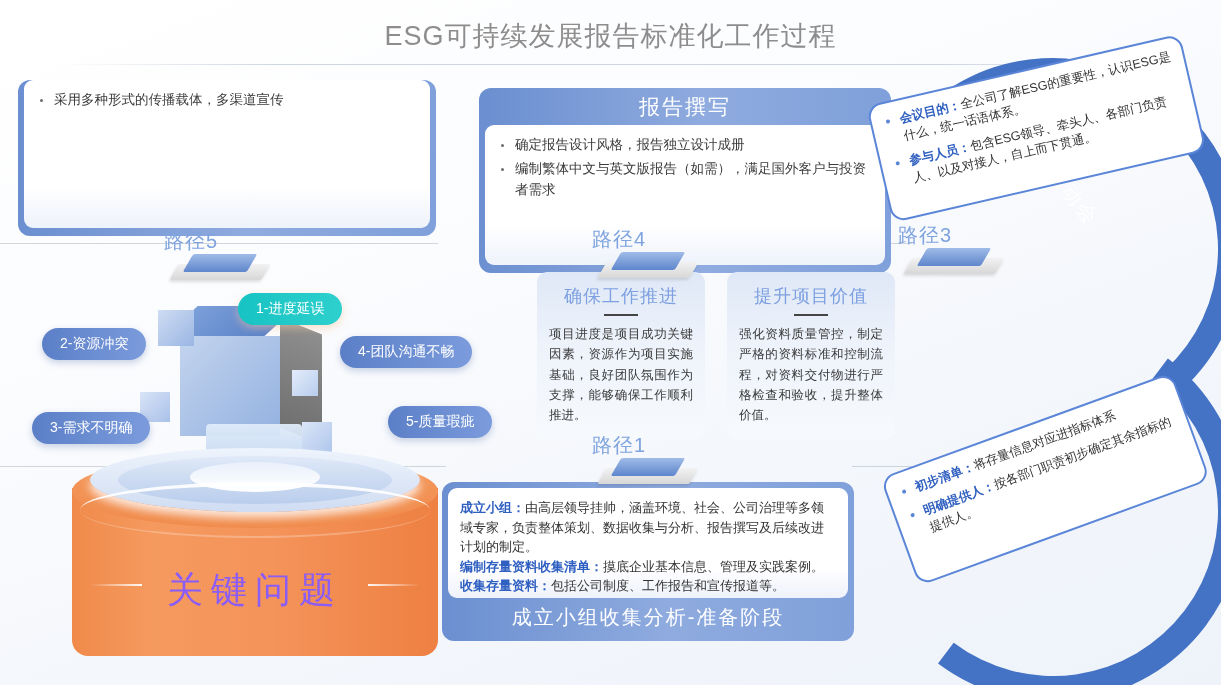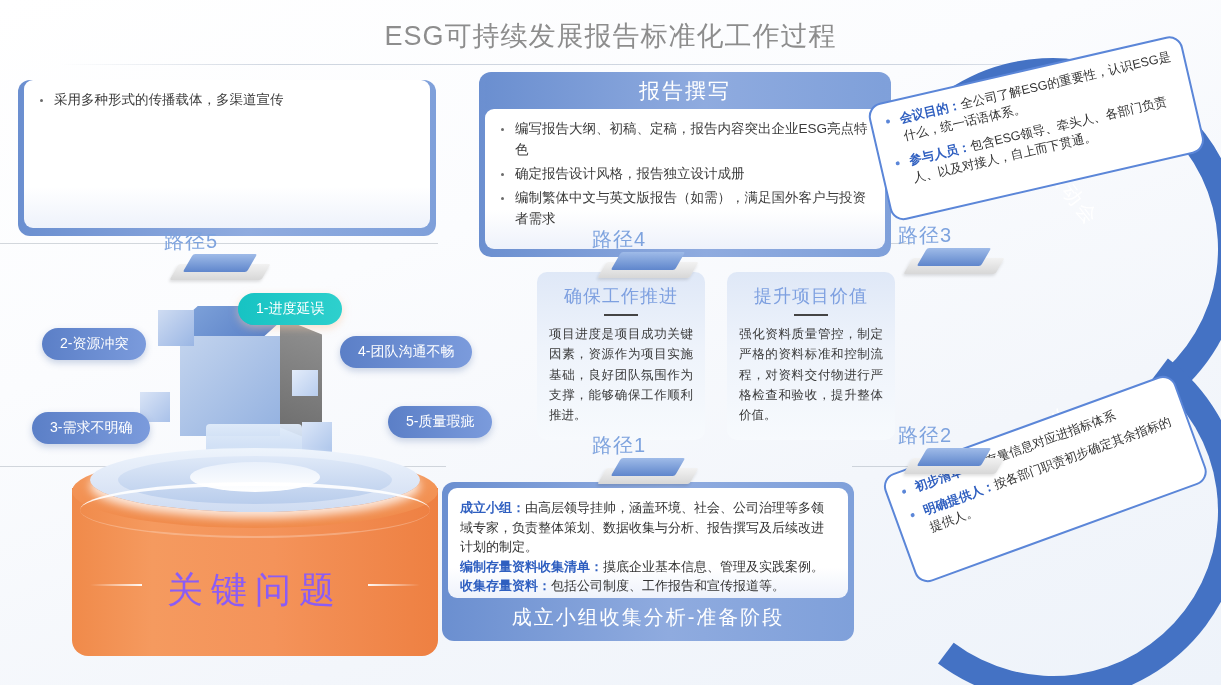--- a/index.html
+++ b/index.html
@@ -68,21 +68,21 @@
   }
   ul.bl li:before{
     content:"";position:absolute;left:4px;top:9px;width:3px;height:3px;
     background:#6b6b6b;border-radius:50%;
   }
 
   
   #panel-approve{left:18px;top:80px;width:418px;}
   #panel-approve .panel-body{height:148px;}
   
-  #panel-report{left:442px;top:72px;width:412px;padding-left:37px;}
+  #panel-report{left:442px;top:88px;width:412px;padding-left:37px;}
   #panel-report .panel-body{height:140px;}
   
   #panel-prep{left:442px;top:482px;width:412px;}
   #panel-prep .panel-body{height:110px;}
 
   .pb-line{font-size:13px;color:#333;line-height:1.5;}
   .pb-key{color:#2f5fc0;font-weight:bold;}
 
   
   .rot-panel{
@@ -258,21 +258,20 @@
         </ul>
       </div>
     </div>
   </div>
 
   <div class="panel" id="panel-report">
     <div class="panel-shell">
       <div class="panel-head">报告撰写</div>
       <div class="panel-body">
         <ul class="bl">
-          <li>编写报告大纲、初稿、定稿，报告内容突出企业ESG亮点特色</li>
           <li>确定报告设计风格，报告独立设计成册</li>
           <li>编制繁体中文与英文版报告（如需），满足国外客户与投资者需求</li>
         </ul>
       </div>
     </div>
   </div>
 
   <div class="panel" id="panel-prep">
     <div class="panel-shell" style="padding-top:6px;">
       <div class="panel-body">
@@ -331,25 +330,20 @@
   <div class="ped" id="ped4">
     <div class="lbl">路径4</div>
     <div class="slab"></div>
     <div class="block"></div>
   </div>
   <div class="ped" id="ped3">
     <div class="lbl">路径3</div>
     <div class="slab"></div>
     <div class="block"></div>
   </div>
-  <div class="ped" id="ped2">
-    <div class="lbl">路径2</div>
-    <div class="slab"></div>
-    <div class="block"></div>
-  </div>
   <div class="ped" id="ped1">
     <div class="lbl">路径1</div>
     <div class="slab"></div>
     <div class="block"></div>
   </div>
 
   <div class="cubes">
     <div class="cube cb-big-t"></div>
     <div class="cube cb-big-r"></div>
     <div class="cube cb-big"></div>

